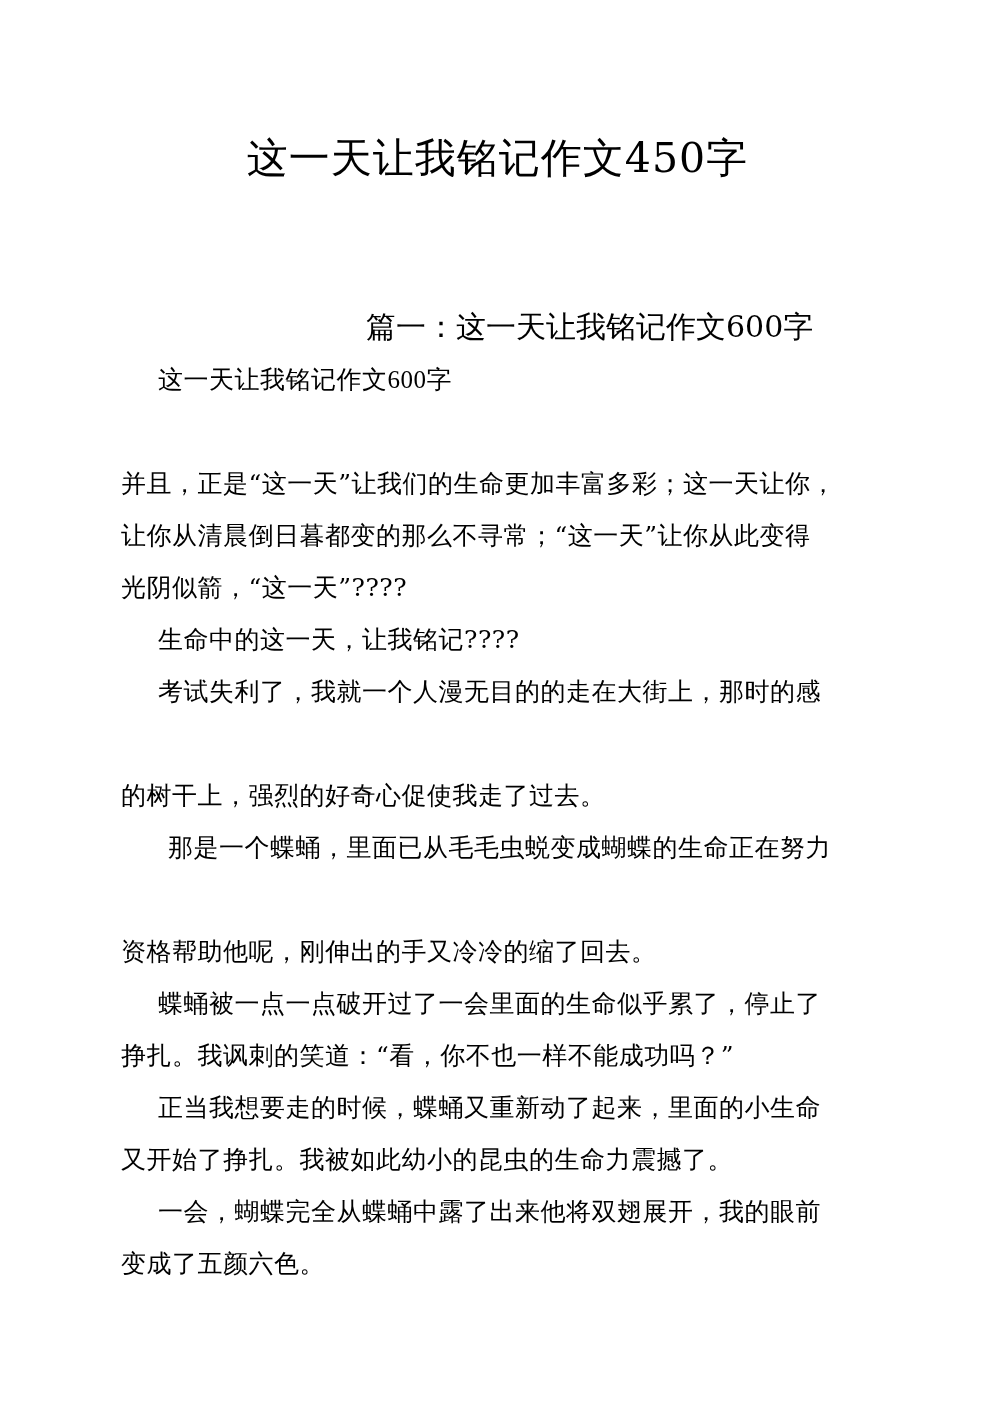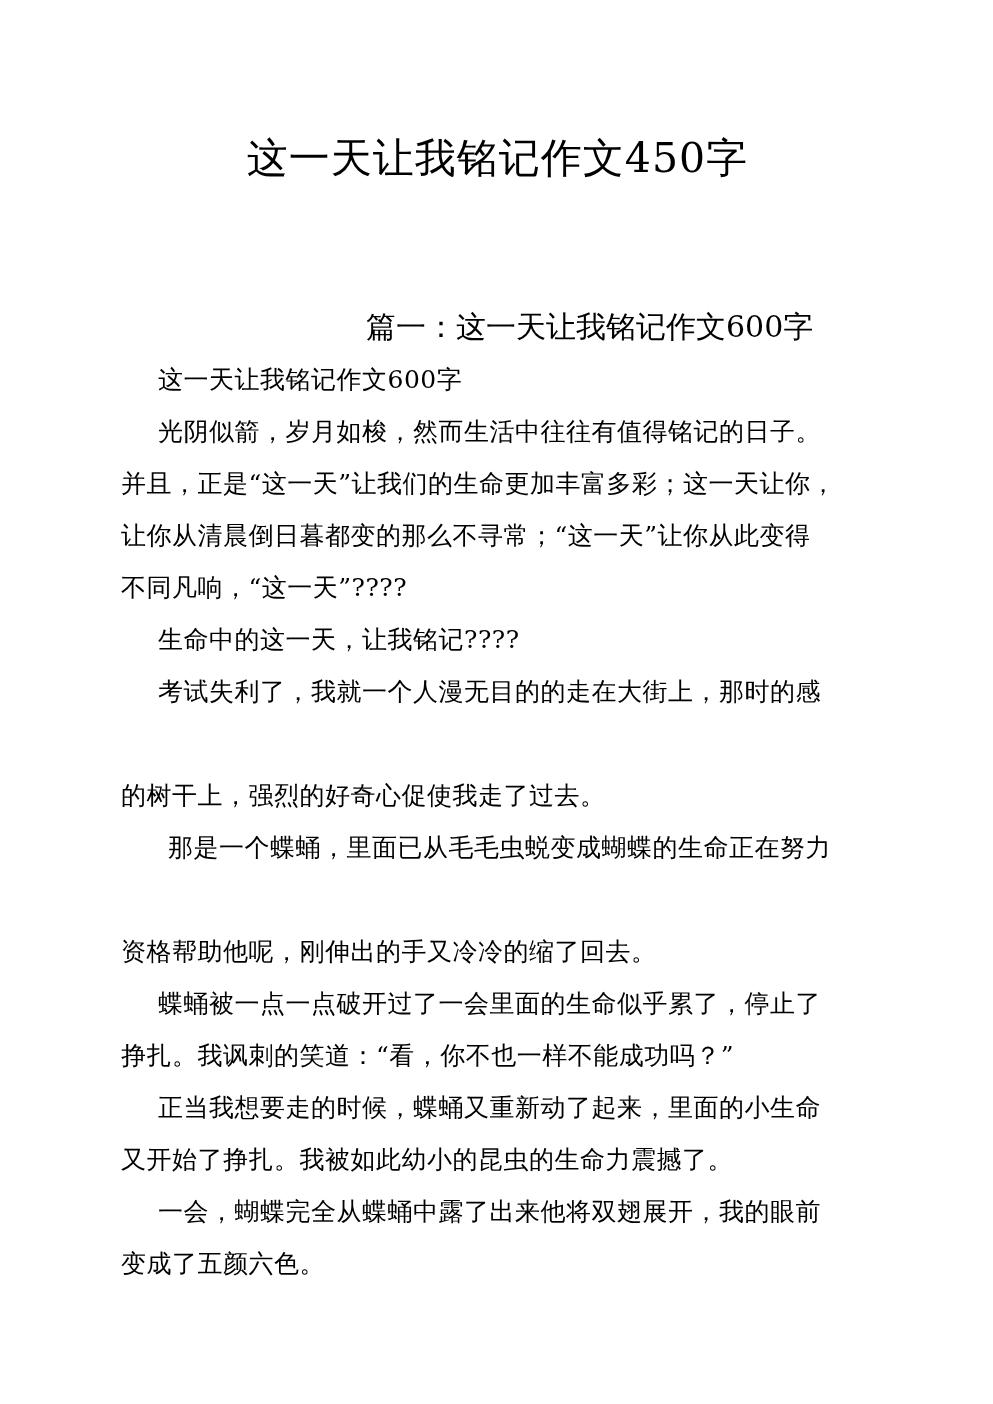--- a/index.html
+++ b/index.html
@@ -53,26 +53,25 @@
     }
   </style>
 </head>
 <body>
 
 <div class="page">
   <div class="doc-title">这一天让我铭记作文450字</div>
 
   <div class="section-heading">篇一：这一天让我铭记作文600字</div>
 
-  <div class="line indent" style="top:362px;">这一天让我铭记作文600字</div>
+  <div class="line indent" style="top:362px;font-family:Liberation Serif, serif;">这一天让我铭记作文600字</div>
 
-  <div class="line indent" style="top:414px;">光阴似箭，岁月如梭，然而生活中往往有值得铭记的日子。</div>
   <div class="line" style="top:466px;">并且，正是“这一天”让我们的生命更加丰富多彩；这一天让你，</div>
   <div class="line" style="top:518px;">让你从清晨倒日暮都变的那么不寻常；“这一天”让你从此变得</div>
-  <div class="line" style="top:570px;">不同凡响，“这一天”????</div>
+  <div class="line" style="top:570px;">光阴似箭，“这一天”????</div>
 
   <div class="line indent" style="top:622px;">生命中的这一天，让我铭记????</div>
 
   <div class="line indent" style="top:674px;">考试失利了，我就一个人漫无目的的走在大街上，那时的感</div>
   <div class="line" style="top:778px;">的树干上，强烈的好奇心促使我走了过去。</div>
 
   <div class="line indent" style="top:830px;margin-left:10px;">那是一个蝶蛹，里面已从毛毛虫蜕变成蝴蝶的生命正在努力</div>
   <div class="line" style="top:934px;">资格帮助他呢，刚伸出的手又冷冷的缩了回去。</div>
 
   <div class="line indent" style="top:986px;">蝶蛹被一点一点破开过了一会里面的生命似乎累了，停止了</div>

